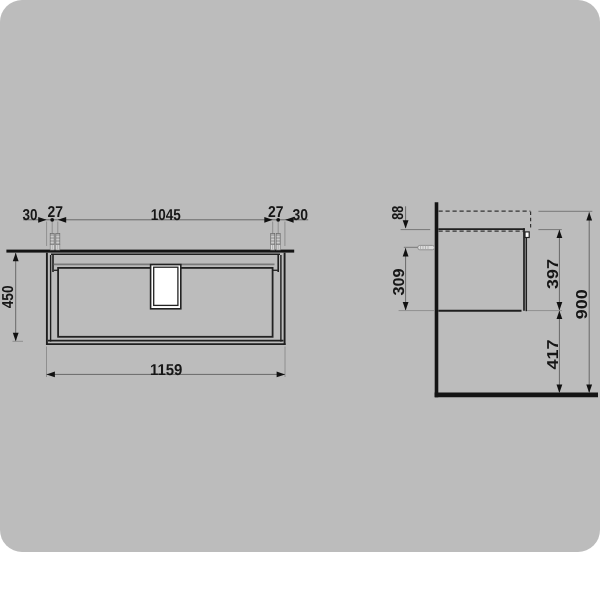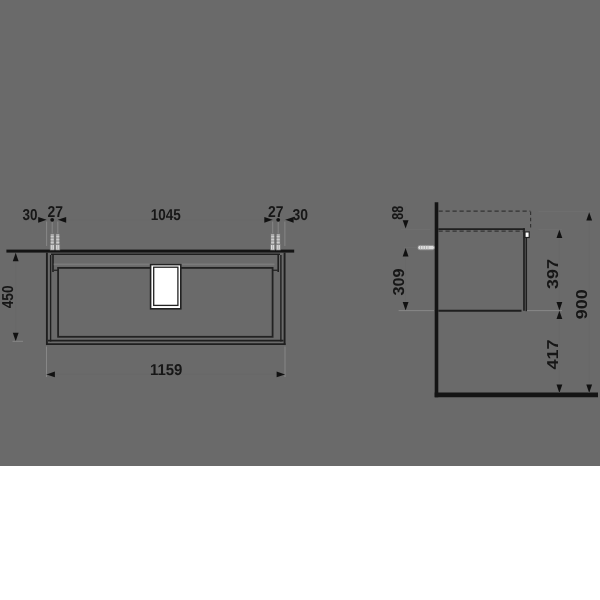--- a/index.html
+++ b/index.html
@@ -1,16 +1,16 @@
 <!DOCTYPE html>
 <html><head>
 <meta charset="utf-8">
 <style>
   html,body{margin:0;padding:0;background:#ffffff;}
-  .page{width:600px;height:466px;position:relative;background:#4d7c0f;filter:grayscale(1);}
+  .page{width:600px;height:552px;position:relative;background:#f9a8d4;filter:grayscale(1);border-radius:22px;}
   text{font-family:"Liberation Sans",sans-serif;font-weight:bold;fill:#161616;-webkit-font-smoothing:antialiased;text-rendering:geometricPrecision;}
 </style>
 </head>
 <body>
 <div class="page">
 <svg width="600" height="600" viewBox="0 0 600 600">
 
 <g>
 <rect x="6.4" y="249.6" width="287.8" height="3.0" fill="#141414"></rect>
 </g>

